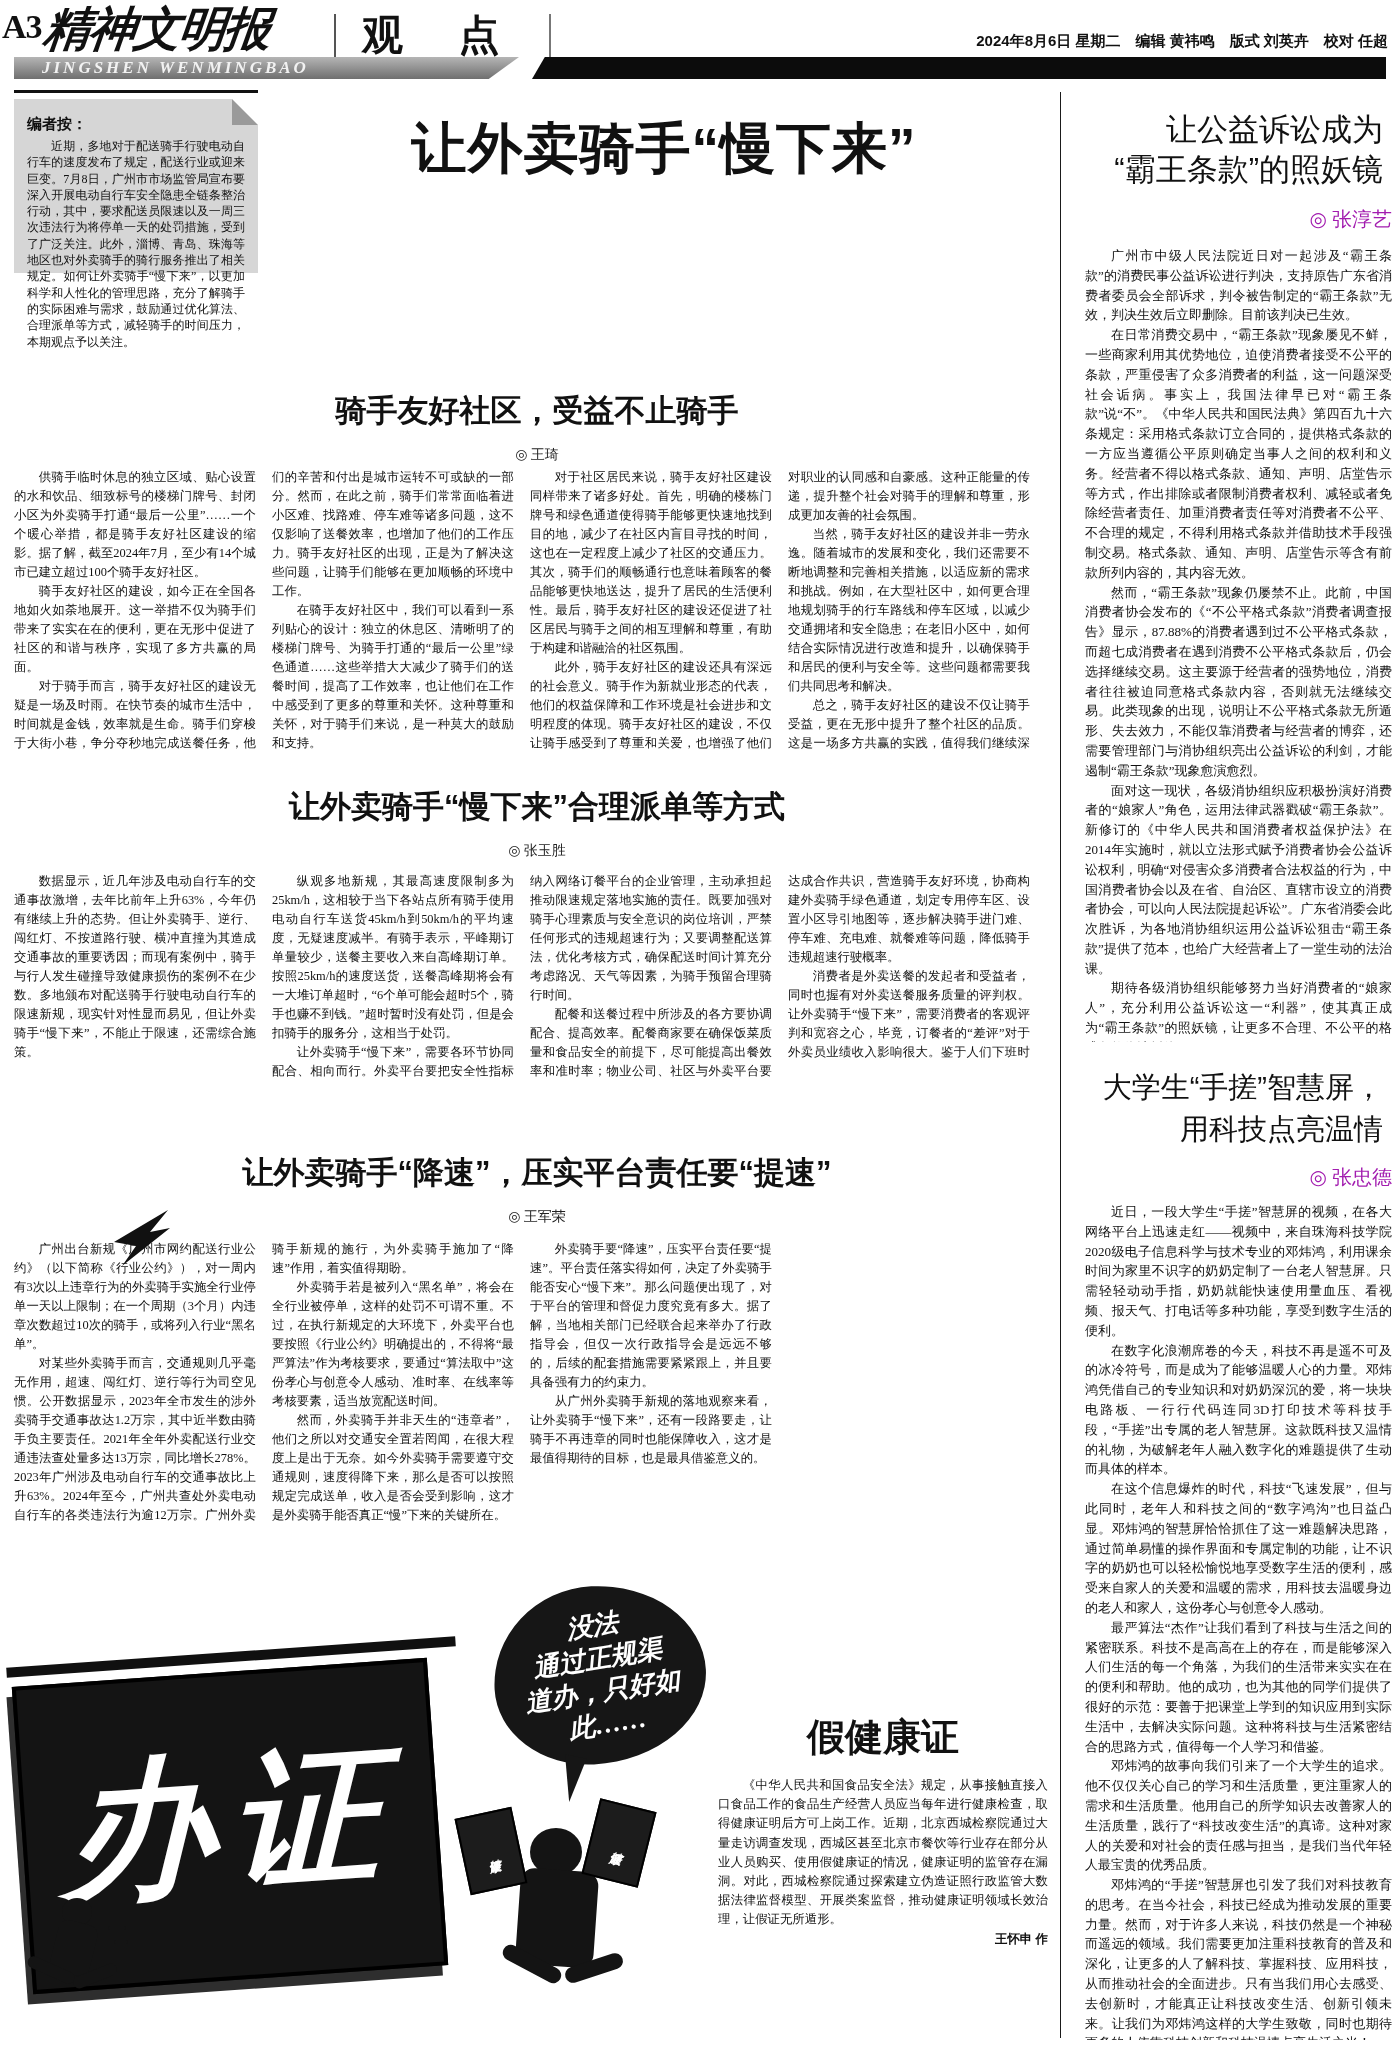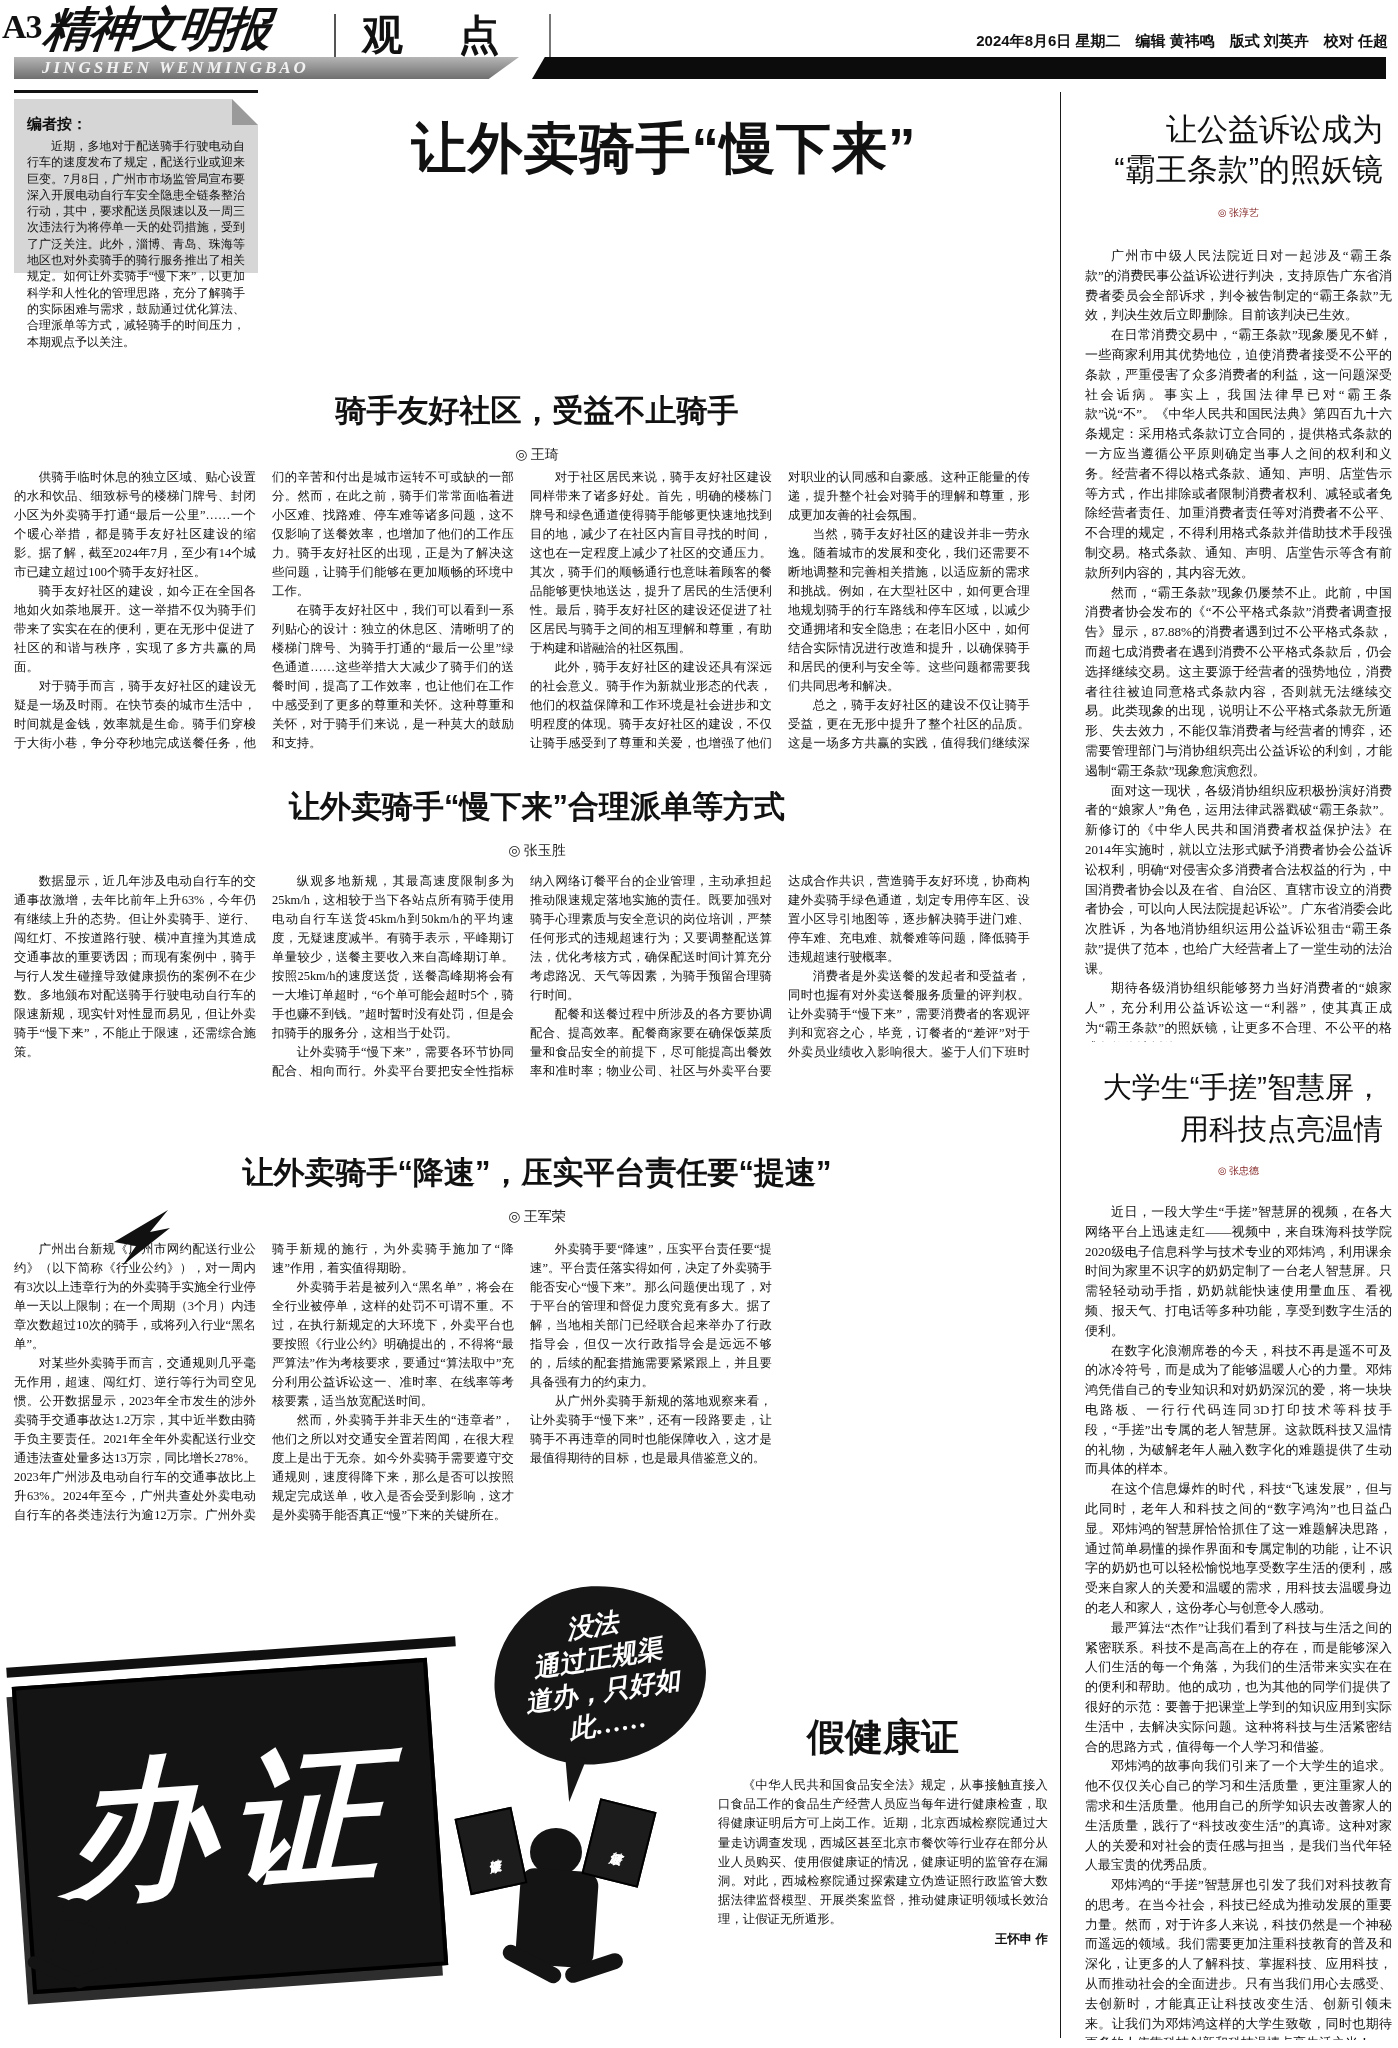--- a/index.html
+++ b/index.html
@@ -38,21 +38,21 @@
   
   .main-headline{left:268px;top:112px;width:792px;text-align:center;
     font-size:55px;font-weight:900;letter-spacing:1px;white-space:nowrap;}
   .art-title{left:14px;width:1046px;text-align:center;font-weight:900;font-size:31px;white-space:nowrap;}
   .byline{left:14px;width:1046px;text-align:center;font-size:14px;color:#222;}
   .body4{left:14px;width:1016px;column-count:4;column-gap:16px;column-fill:auto;
     font-size:12.4px;line-height:19px;text-align:justify;overflow:hidden;}
   .para{margin:0;text-indent:2em;}
   
   .sb-title{left:1076px;width:307px;text-align:right;font-weight:400;line-height:40px;font-size:31px;white-space:nowrap;}
-  .sb-byline{left:1085px;width:307px;text-align:center;font-size:10px;color:#7f1d1d;}
+  .sb-byline{left:1085px;width:307px;text-align:right;font-size:20px;color:#a21caf;}
   .sb-body{left:1085px;width:307px;font-size:13px;line-height:19.8px;text-align:justify;overflow:hidden;}
   
   .cap-title{left:718px;top:1712px;width:330px;text-align:center;font-size:38px;font-weight:900;}
   .cap-body{left:718px;top:1776px;width:330px;font-size:12.4px;line-height:19.2px;
     text-align:justify;overflow:hidden;height:250px;}
   .cap-credit{margin:0;text-align:right;font-weight:900;font-family:"Liberation Sans","DejaVu Sans",sans-serif;}
   
   .bubble{left:494px;top:1586px;width:212px;height:178px;background:#161616;
     border-radius:48% 52% 55% 45%/55% 50% 50% 45%;transform:rotate(-3deg);
     color:#fff;display:flex;align-items:center;justify-content:center;text-align:center;}
@@ -128,21 +128,21 @@
     <p class="para">让外卖骑手“慢下来”，需要各环节协同配合、相向而行。外卖平台要把安全性指标纳入网络订餐平台的企业管理，主动承担起推动限速规定落地实施的责任。既要加强对骑手心理素质与安全意识的岗位培训，严禁任何形式的违规超速行为；又要调整配送算法，优化考核方式，确保配送时间计算充分考虑路况、天气等因素，为骑手预留合理骑行时间。</p>
     <p class="para">配餐和送餐过程中所涉及的各方要协调配合、提高效率。配餐商家要在确保饭菜质量和食品安全的前提下，尽可能提高出餐效率和准时率；物业公司、社区与外卖平台要达成合作共识，营造骑手友好环境，协商构建外卖骑手绿色通道，划定专用停车区、设置小区导引地图等，逐步解决骑手进门难、停车难、充电难、就餐难等问题，降低骑手违规超速行驶概率。</p>
     <p class="para">消费者是外卖送餐的发起者和受益者，同时也握有对外卖送餐服务质量的评判权。让外卖骑手“慢下来”，需要消费者的客观评判和宽容之心，毕竟，订餐者的“差评”对于外卖员业绩收入影响很大。鉴于人们下班时间与用餐饭点的相对集中，避免外卖超时的“预订”下单不失为明智之选。</p>
   </div>
 
 <div class="abs art-title sans" style="top:1152px;">让外卖骑手“降速”，压实平台责任要“提速”</div>
 <div class="abs byline" style="top:1208px;">◎ 王军荣</div>
 <div class="abs body4" style="top:1240px;height:296px;">
     <p class="para">广州出台新规《广州市网约配送行业公约》（以下简称《行业公约》），对一周内有3次以上违章行为的外卖骑手实施全行业停单一天以上限制；在一个周期（3个月）内违章次数超过10次的骑手，或将列入行业“黑名单”。</p>
     <p class="para">对某些外卖骑手而言，交通规则几乎毫无作用，超速、闯红灯、逆行等行为司空见惯。公开数据显示，2023年全市发生的涉外卖骑手交通事故达1.2万宗，其中近半数由骑手负主要责任。2021年全年外卖配送行业交通违法查处量多达13万宗，同比增长278%。2023年广州涉及电动自行车的交通事故比上升63%。2024年至今，广州共查处外卖电动自行车的各类违法行为逾12万宗。广州外卖骑手新规的施行，为外卖骑手施加了“降速”作用，着实值得期盼。</p>
-    <p class="para">外卖骑手若是被列入“黑名单”，将会在全行业被停单，这样的处罚不可谓不重。不过，在执行新规定的大环境下，外卖平台也要按照《行业公约》明确提出的，不得将“最严算法”作为考核要求，要通过“算法取中”充分利用公益诉讼这一、准时率、在线率等考核要素，适当放宽配送时间。</p>
+    <p class="para">外卖骑手若是被列入“黑名单”，将会在全行业被停单，这样的处罚不可谓不重。不过，在执行新规定的大环境下，外卖平台也要按照《行业公约》明确提出的，不得将“最严算法”作为考核要求，要通过“算法取中”这份孝心与创意令人感动、准时率、在线率等考核要素，适当放宽配送时间。</p>
     <p class="para">然而，外卖骑手并非天生的“违章者”，他们之所以对交通安全置若罔闻，在很大程度上是出于无奈。如今外卖骑手需要遵守交通规则，速度得降下来，那么是否可以按照规定完成送单，收入是否会受到影响，这才是外卖骑手能否真正“慢”下来的关键所在。</p>
     <p class="para">外卖骑手要“降速”，压实平台责任要“提速”。平台责任落实得如何，决定了外卖骑手能否安心“慢下来”。那么问题便出现了，对于平台的管理和督促力度究竟有多大。据了解，当地相关部门已经联合起来举办了行政指导会，但仅一次行政指导会是远远不够的，后续的配套措施需要紧紧跟上，并且要具备强有力的约束力。</p>
     <p class="para">从广州外卖骑手新规的落地观察来看，让外卖骑手“慢下来”，还有一段路要走，让骑手不再违章的同时也能保障收入，这才是最值得期待的目标，也是最具借鉴意义的。</p>
   </div>
 
 <svg class="abs flag-mark" width="64" height="62" viewBox="0 0 64 62">
   <path d="M4 34 L58 2 L40 24 L60 20 L12 58 L26 38 Z" fill="#111"></path>
 </svg>
 
 <div class="abs sign-beam"></div>

